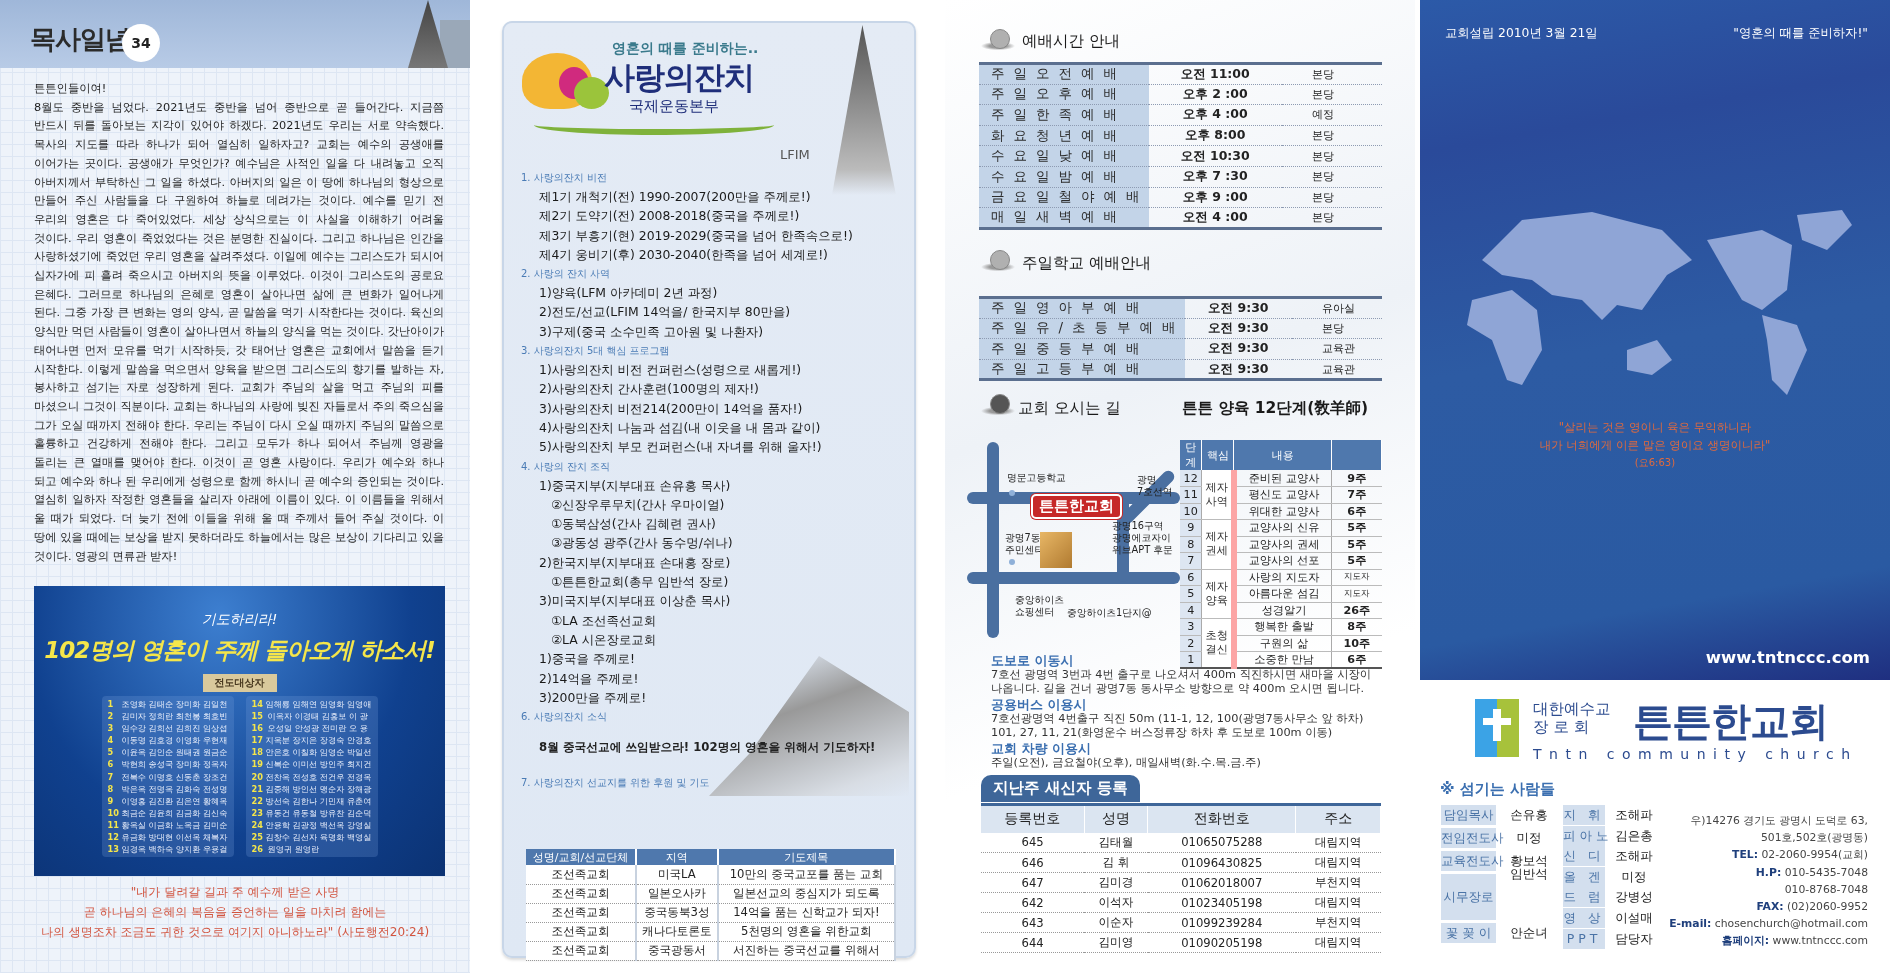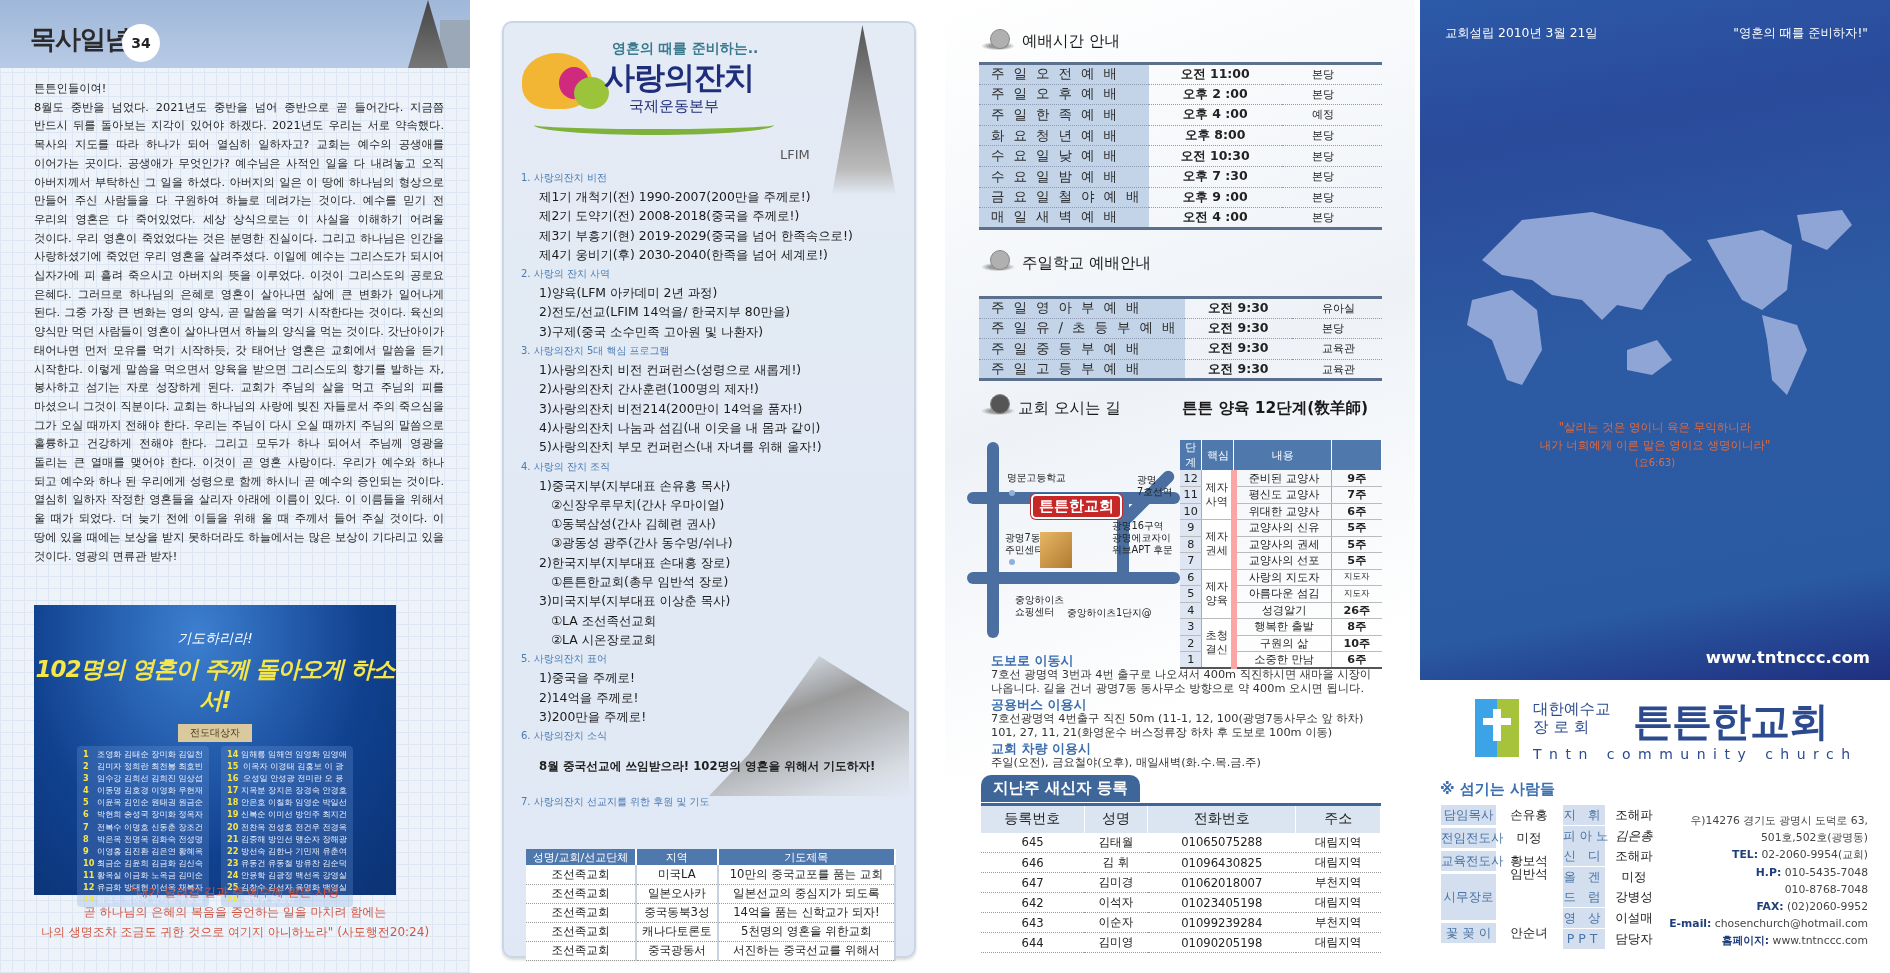--- a/index.html
+++ b/index.html
@@ -7,24 +7,24 @@
 .panel{position:absolute;top:0;height:973px;overflow:hidden}
 
 #p1{left:0;width:470px;background:#eef3fa;background-image:linear-gradient(#dde6f3 1px,transparent 1px),linear-gradient(90deg,#dde6f3 1px,transparent 1px);background-size:12px 12px}
 .p1-head{height:68px;background:linear-gradient(180deg,#9fb7d9,#b8cbe6);position:relative}
 .p1-title{position:absolute;left:30px;top:22px;font-size:26px;font-weight:bold;color:#2b2b2b;letter-spacing:-1px}
 .p1-badge{position:absolute;left:122px;top:24px;width:38px;height:38px;border-radius:50%;background:#fff;font-size:14px;font-weight:bold;text-align:center;line-height:38px}
 .p1-tower{position:absolute;right:22px;top:0;width:40px;height:68px;background:linear-gradient(180deg,#444,#777);clip-path:polygon(50% 0,100% 100%,0 100%)}
 .p1-bldg{position:absolute;right:0;top:20px;width:30px;height:48px;background:#9aa8b8}
 .p1-body{padding:12px 26px 0 34px;font-size:11.3px;line-height:18.7px;color:#1e1e1e;text-align:justify;word-break:keep-all}
 .p1-body p{margin:0}
-.prayer{position:absolute;left:34px;top:605px;width:362px;height:290px;background:radial-gradient(ellipse at 45% 10%,#3d7fd0,#10418f 60%,#0b3273);padding-top:25px;text-align:center}
+.prayer{position:absolute;left:34px;top:586px;width:411px;height:290px;background:radial-gradient(ellipse at 45% 10%,#3d7fd0,#10418f 60%,#0b3273);padding-top:25px;text-align:center}
 .pr-h1{color:#fff;font-size:14px;font-style:italic}
 .pr-h2{color:#f5e64a;font-size:23px;font-weight:bold;font-style:italic;margin-top:6px;letter-spacing:-1px}
-.pr-tag{display:inline-block;background:#d9c99c;color:#4a3a20;font-size:10px;font-weight:normal;padding:2px 12px;margin-top:8px}
+.pr-tag{display:inline-block;background:#d9c99c;color:#4a3a20;font-size:10px;font-weight:bold;padding:2px 12px;margin-top:8px}
 .pr-grid{display:flex;justify-content:center;gap:12px;margin-top:4px}
 .pr-col{background:rgba(120,160,220,.25);border-radius:4px;padding:2px 6px;width:132px}
 .pr-row{display:flex;font-size:8.2px;color:#e8eefb;line-height:12.1px;white-space:nowrap}
 .pr-num{color:#f5e64a;width:16px;text-align:left;font-weight:bold}
 .p1-verse{position:absolute;left:0;width:470px;top:882px;text-align:center;color:#d25540;font-size:12px;line-height:20px}
 
 #p2{left:470px;width:475px;background:#fff}
 .p2-box{position:absolute;left:32px;top:21px;width:414px;height:937px;border-radius:10px;background:linear-gradient(180deg,#e4ebf5,#dfe8f4);border:2px solid #c8d6e8;box-shadow:0 2px 3px rgba(0,0,0,.15)}
 .logo-sub{position:absolute;left:108px;top:17px;color:#3a7a8c;font-size:14px;font-weight:bold}
 .logo-main{position:absolute;left:100px;top:34px;color:#1f2e7a;font-size:31px;font-weight:bold;letter-spacing:-1px}
@@ -267,21 +267,20 @@
         <div class="sec">4. 사랑의 잔치 조직</div>
         <div class="item">1)중국지부(지부대표 손유홍 목사)</div>
         <div class="item sub">②신장우루무치(간사 우마이얼)</div>
         <div class="item sub">①동북삼성(간사 김혜련 권사)</div>
         <div class="item sub">③광동성 광주(간사 동수멍/쉬나)</div>
         <div class="item">2)한국지부(지부대표 손대홍 장로)</div>
         <div class="item sub">①튼튼한교회(총무 임반석 장로)</div>
         <div class="item">3)미국지부(지부대표 이상춘 목사)</div>
         <div class="item sub">①LA 조선족선교회</div>
         <div class="item sub">②LA 시온장로교회</div>
-        <div class="sec">5. 사랑의잔치 표어</div>
         <div class="item">1)중국을 주께로!</div>
         <div class="item">2)14억을 주께로!</div>
         <div class="item">3)200만을 주께로!</div>
         <div class="sec">6. 사랑의잔치 소식</div>
         <div class="news">8월 중국선교에 쓰임받으라! 102명의 영혼을 위해서 기도하자!</div>
         <div class="sec">7. 사랑의잔치 선교지를 위한 후원 및 기도</div>
       </div>
     <table class="mt">
       <thead>
           <tr id="mt-head">
@@ -609,21 +608,21 @@
     <div class="r v" style="left: 58px; top: 23px;">미정</div>
     <div class="r k" style="left: 0px; top: 46px; height: 20px; line-height: 20px;">교육전도사</div>
     <div class="r v" style="left: 58px; top: 46px;">황보석</div>
     <div class="r k" style="left: 0px; top: 69px; height: 46px; line-height: 46px;">시무장로</div>
     <div class="r v" style="left: 58px; top: 59px;">임반석</div>
     <div class="r k" style="left: 0px; top: 118px; height: 20px; line-height: 20px;">꽃 꽂 이</div>
     <div class="r v" style="left: 58px; top: 118px;">안순녀</div>
     <div class="r k2" style="left: 122px; top: 0px;">지 휘</div>
     <div class="r v2" style="left: 168px; top: 0px;">조해파</div>
     <div class="r k2" style="left: 122px; top: 20.6px;">피아노</div>
-    <div class="r v2" style="left: 168px; top: 20.6px; font-style: italic;">김은총</div>
+    <div class="r v2" style="left: 168px; top: 20.6px;">김은총</div>
     <div class="r k2" style="left: 122px; top: 41.2px;">신 디</div>
     <div class="r v2" style="left: 168px; top: 41.2px;">조해파</div>
     <div class="r k2" style="left: 122px; top: 61.8px;">올 겐</div>
     <div class="r v2" style="left: 168px; top: 61.8px;">미정</div>
     <div class="r k2" style="left: 122px; top: 82.4px;">드 럼</div>
     <div class="r v2" style="left: 168px; top: 82.4px;">강병성</div>
     <div class="r k2" style="left: 122px; top: 103px;">영 상</div>
     <div class="r v2" style="left: 168px; top: 103px;">이설매</div>
     <div class="r k2" style="left: 122px; top: 123.6px;">PPT</div>
     <div class="r v2" style="left: 168px; top: 123.6px;">담당자</div>

